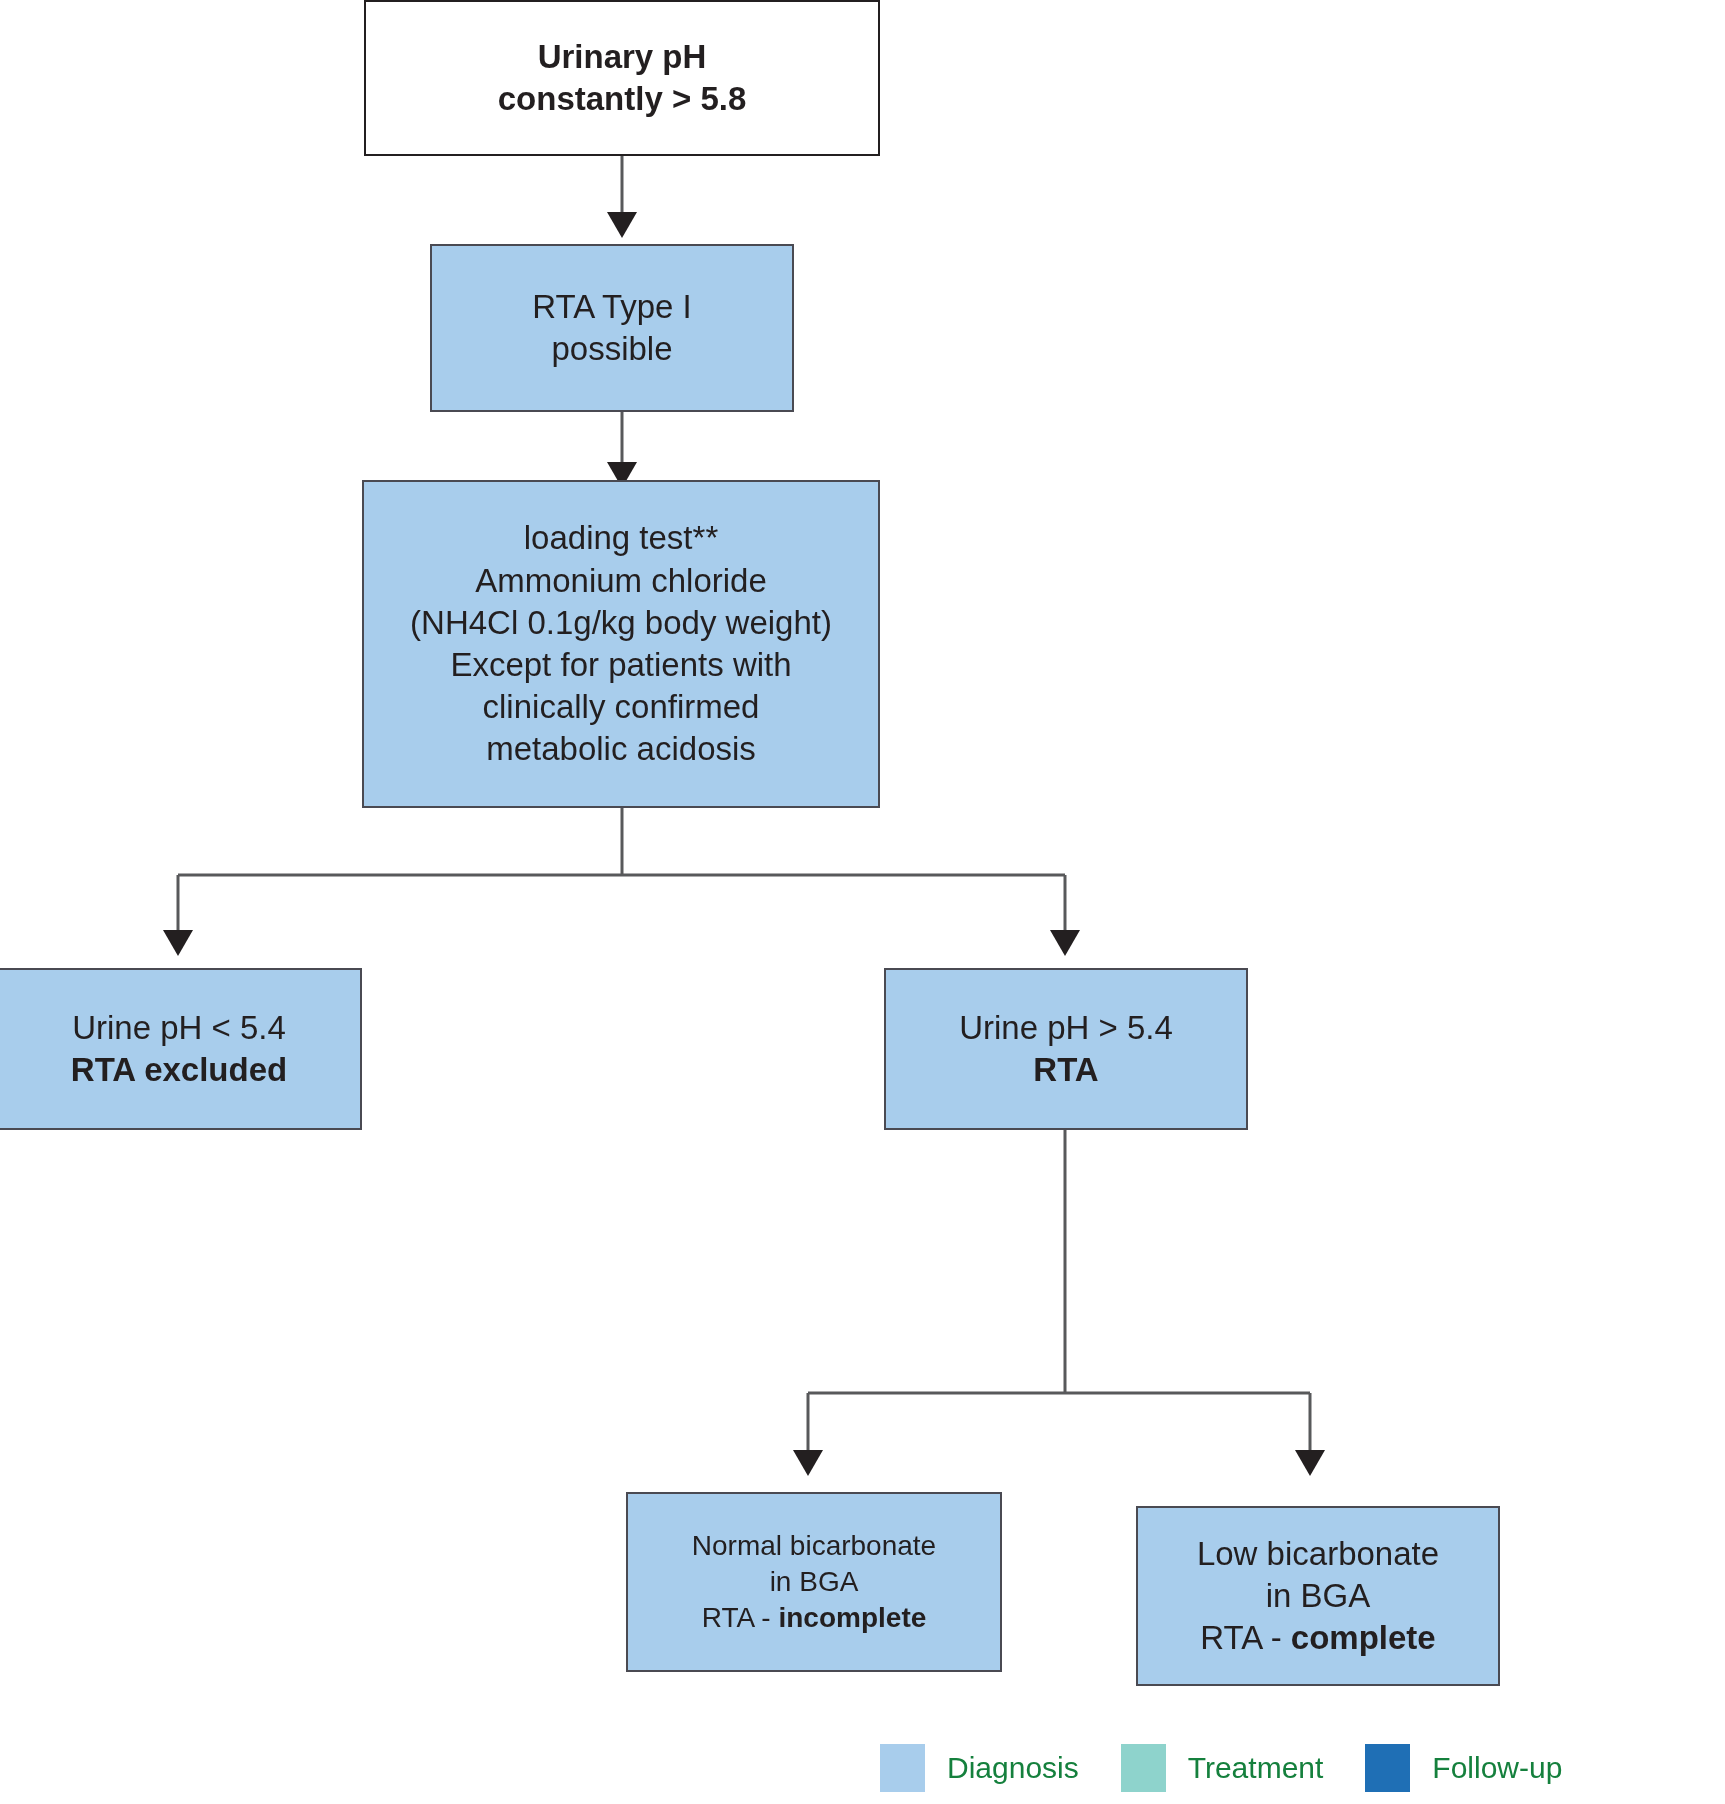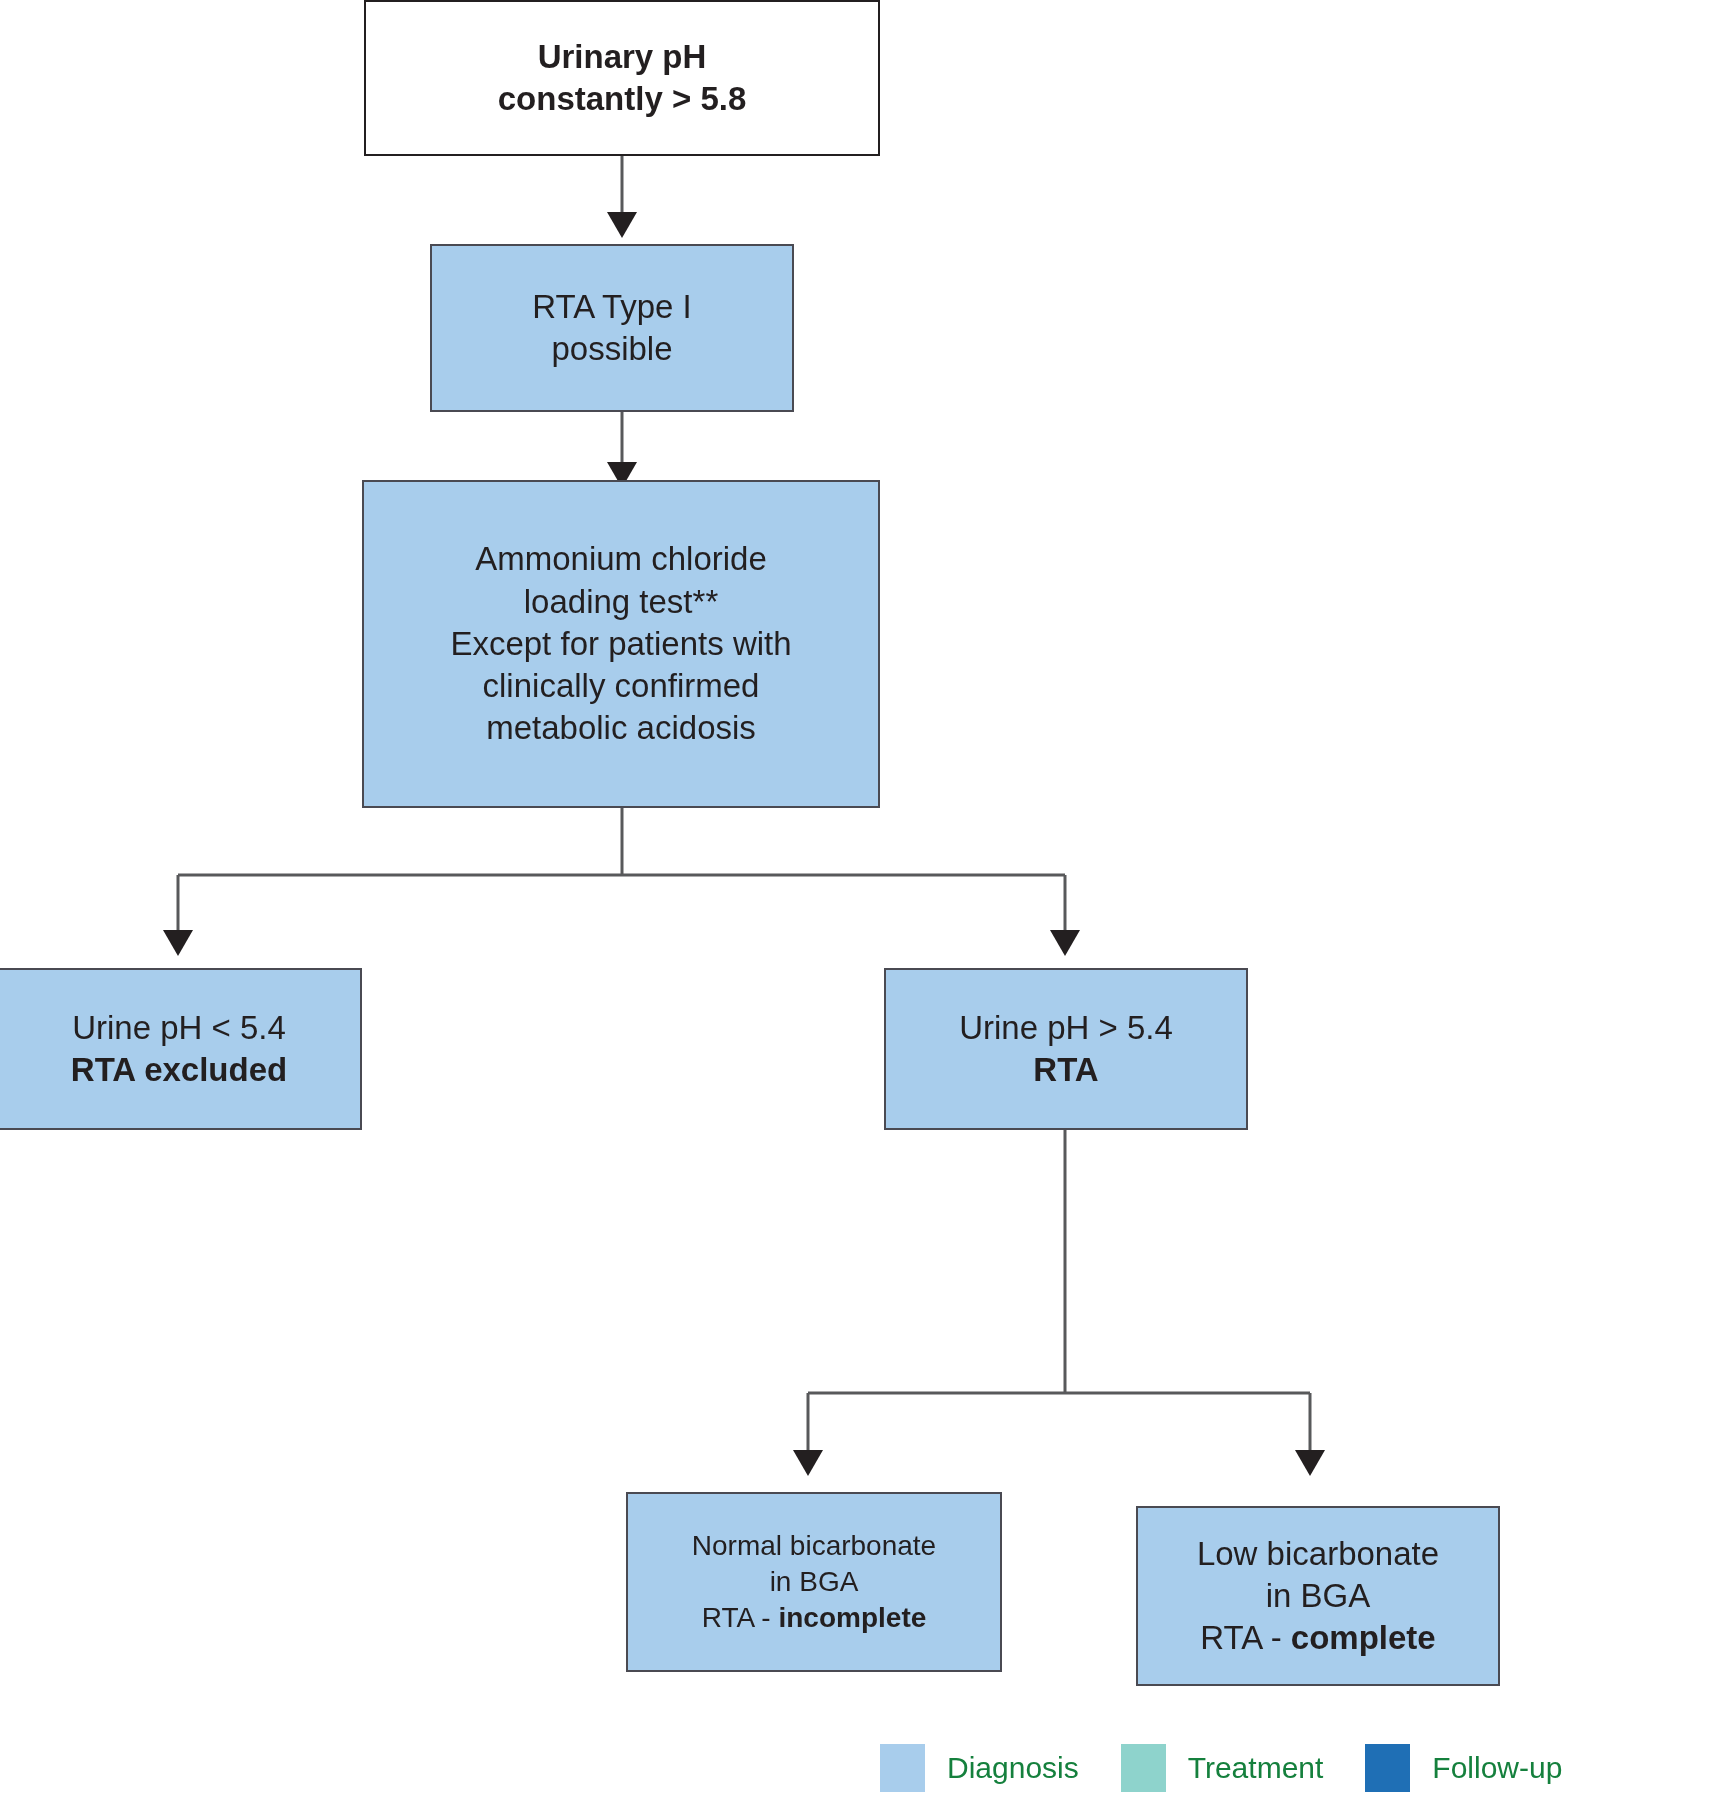--- a/index.html
+++ b/index.html
@@ -118,22 +118,23 @@
 
   <div class="node node-blue" style="left:430px; top:244px; width:364px; height:168px; font-size:33px;">
     <div class="txt">
       <div>RTA Type I</div>
       <div>possible</div>
     </div>
   </div>
 
   <div class="node node-blue" style="left:362px; top:480px; width:518px; height:328px; font-size:33px;">
     <div class="txt">
+      <div>loading test**</div>
       <div>Ammonium chloride</div>
-      <div>loading test**</div>
+      <div>(NH4Cl 0.1g/kg body weight)</div>
       <div>Except for patients with</div>
       <div>clinically confirmed</div>
       <div>metabolic acidosis</div>
     </div>
   </div>
 
   <div class="node node-blue" style="left:-4px; top:968px; width:366px; height:162px; font-size:33px;">
     <div class="txt">
       <div>Urine pH &lt; 5.4</div>
       <div class="b">RTA excluded</div>

